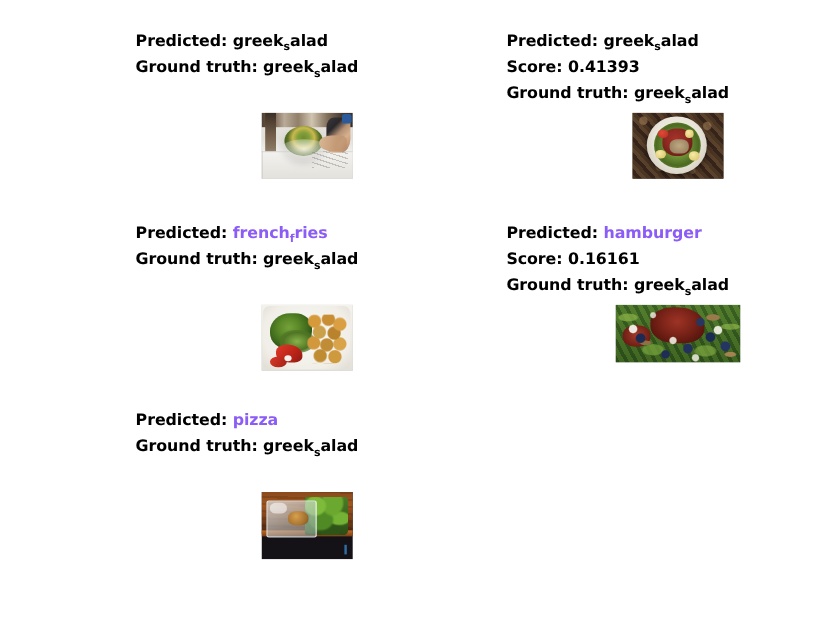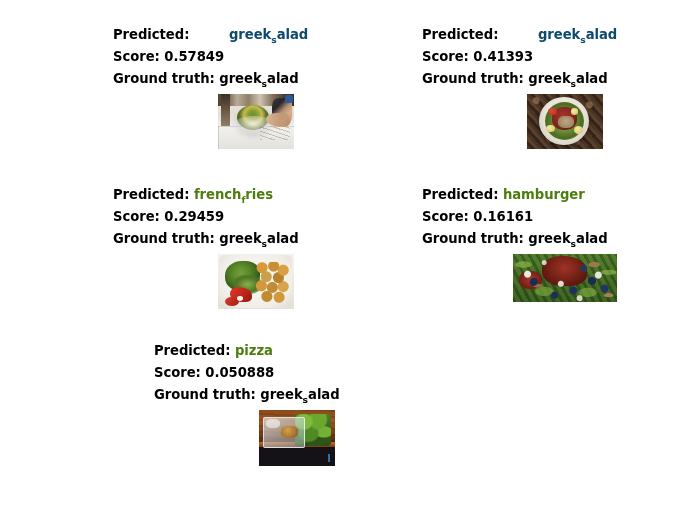--- a/index.html
+++ b/index.html
@@ -39,22 +39,22 @@
   .txt-line {
     font-family: "DejaVu Sans", sans-serif;
     font-size: 13.2px;
     font-weight: bold;
     color: #000000;
     line-height: 22px;
     white-space: nowrap;
     letter-spacing: -0.05px;
   }
 
-  .lbl-pred { color: #0c4a6e; margin-left: 35px; }
-  .lbl-wrong { color: #4d7c0f; }
+  .lbl-pred { color: #000000; }
+  .lbl-wrong { color: #8b5cf6; }
 
   sub {
     font-size: 9.2px;
     vertical-align: baseline;
     position: relative;
     top: 4px;
     line-height: 0;
   }
 
   .thumb-wrap {
@@ -323,21 +323,20 @@
   }
 </style>
 </head>
 <body>
 
 <div class="figure">
 
   <div class="panel" style="left:113px; top:24px;">
     <div class="panel-text">
       <div class="txt-line"><span>Predicted: </span><span class="lbl-pred"><span>greek</span><sub>s</sub><span>alad</span></span></div>
-      <div class="txt-line"><span>Score: </span><span>0.57849</span></div>
       <div class="txt-line"><span>Ground truth: </span><span><span>greek</span><sub>s</sub><span>alad</span></span></div>
     </div>
     <div class="thumb-wrap" style="top:70px;">
       <div class="thumb img1">
         <div class="bg"></div>
           <div class="topdark"></div>
           <div class="doorL"></div>
         <div class="floorlines"></div>
           <div class="bowl"></div>
           <div class="bowlrim"></div>
@@ -366,21 +365,20 @@
         <div class="egg1"></div>
           <div class="egg2"></div>
           <div class="egg3"></div>
       </div>
     </div>
   </div>
 
   <div class="panel" style="left:113px; top:184px;">
     <div class="panel-text">
       <div class="txt-line"><span>Predicted: </span><span class="lbl-wrong"><span>french</span><sub>f</sub><span>ries</span></span></div>
-      <div class="txt-line"><span>Score: </span><span>0.29459</span></div>
       <div class="txt-line"><span>Ground truth: </span><span><span>greek</span><sub>s</sub><span>alad</span></span></div>
     </div>
     <div class="thumb-wrap" style="top:70px;">
       <div class="thumb img3">
         <div class="bg"></div>
           <div class="plate"></div>
           <div class="greens"></div>
         <div class="greens2"></div>
           <div class="cubes"></div>
         <div class="pepper"></div>
@@ -402,24 +400,23 @@
           <div class="leaves"></div>
           <div class="meat"></div>
         <div class="meat2"></div>
           <div class="nuts"></div>
           <div class="berries"></div>
           <div class="cheese"></div>
       </div>
     </div>
   </div>
 
-  <div class="panel" style="left:113px; top:340px;margin-left:41px;">
+  <div class="panel" style="left:113px; top:340px;">
     <div class="panel-text">
       <div class="txt-line"><span>Predicted: </span><span class="lbl-wrong"><span>pizza</span><sub></sub><span></span></span></div>
-      <div class="txt-line"><span>Score: </span><span>0.050888</span></div>
       <div class="txt-line"><span>Ground truth: </span><span><span>greek</span><sub>s</sub><span>alad</span></span></div>
     </div>
     <div class="thumb-wrap" style="top:70px;">
       <div class="thumb img5">
         <div class="bg"></div>
           <div class="wood"></div>
           <div class="woodedge"></div>
         <div class="salad"></div>
           <div class="box"></div>
           <div class="boxshine"></div>

